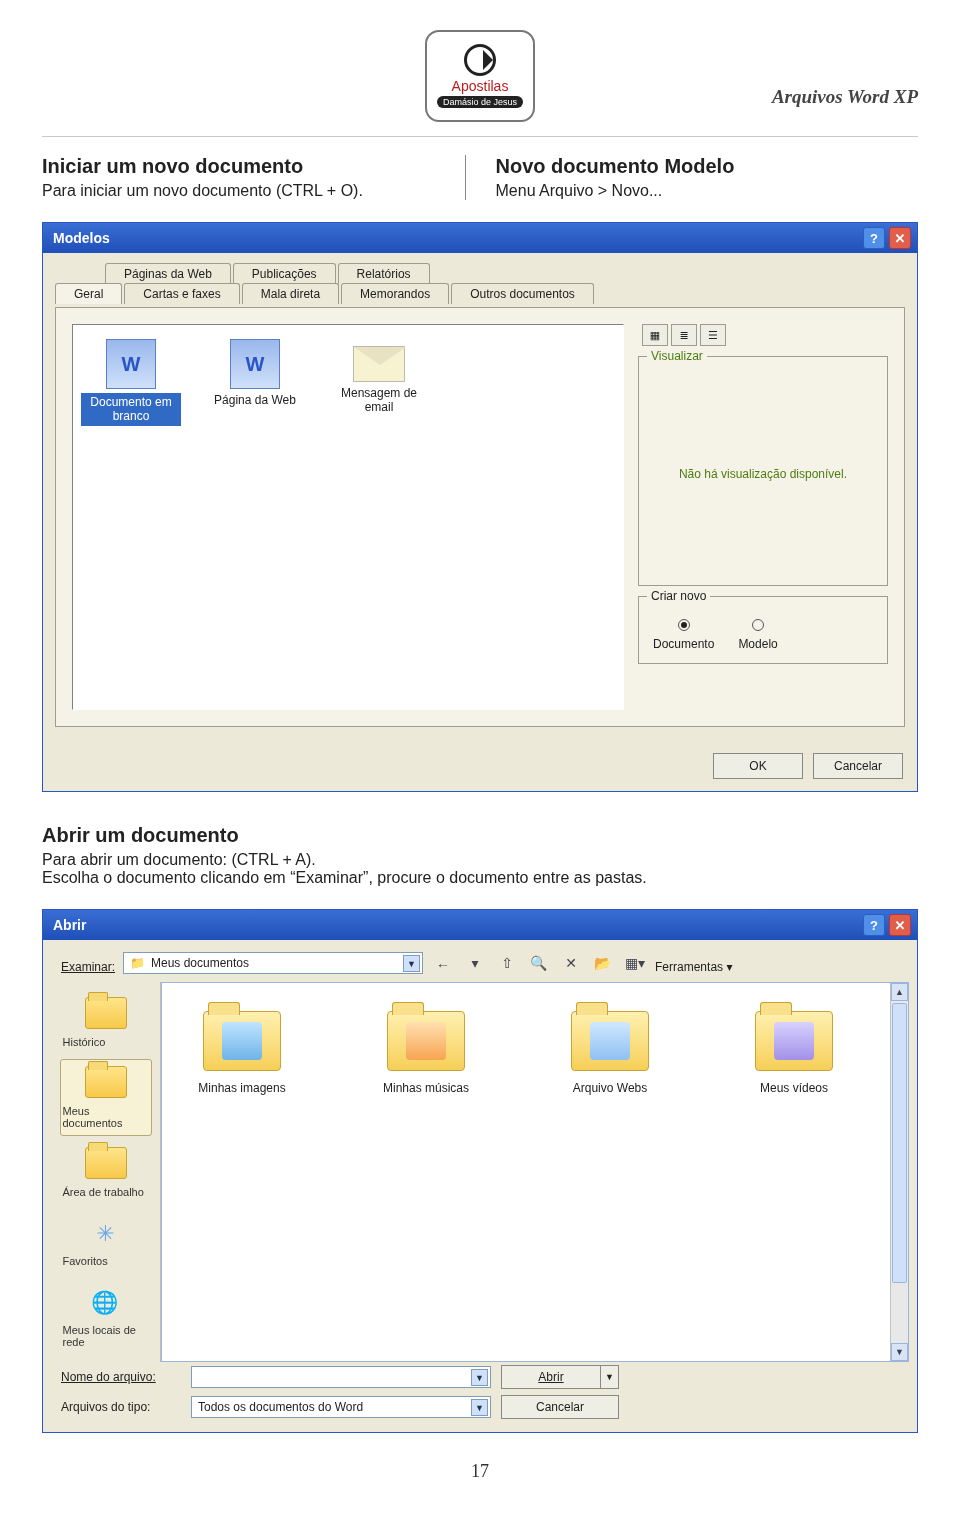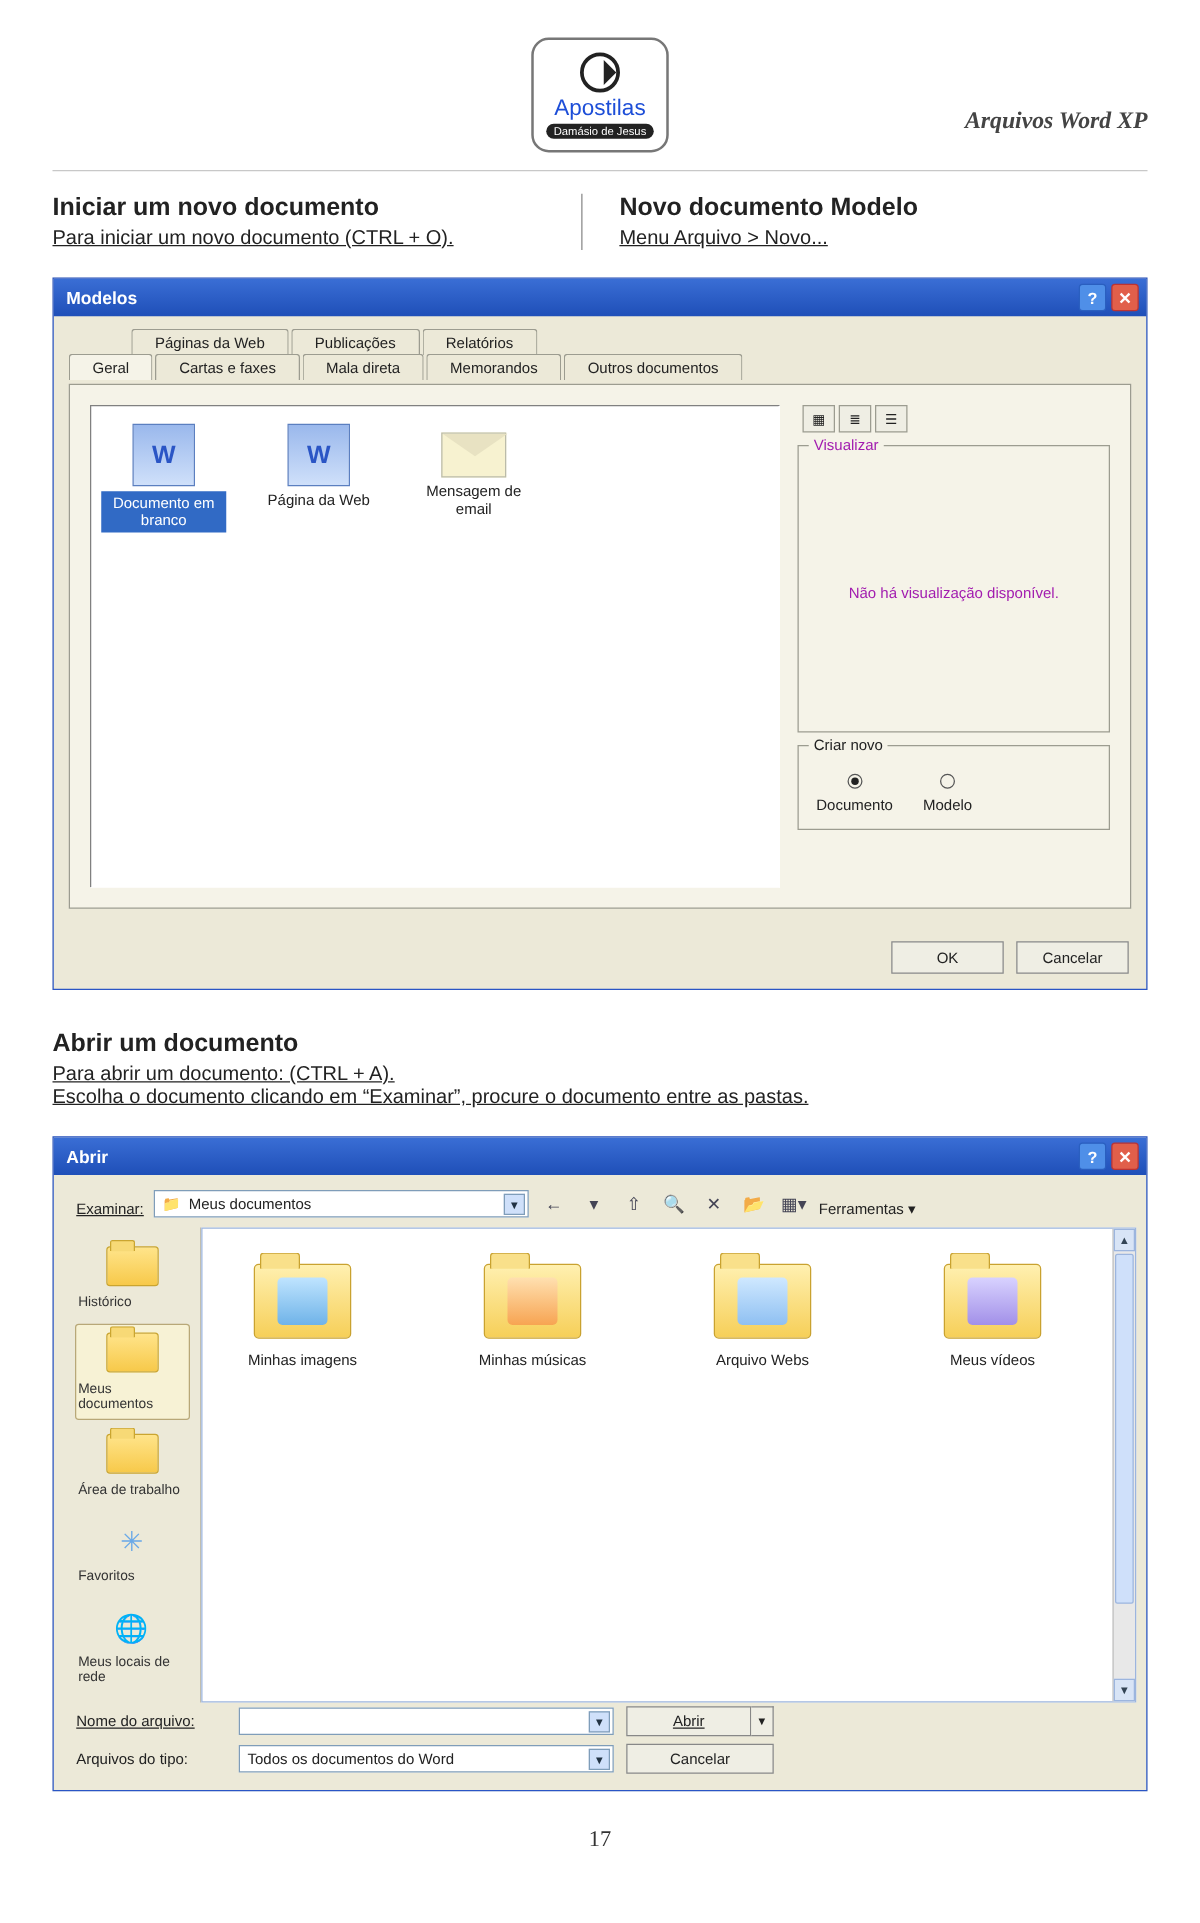--- a/index.html
+++ b/index.html
@@ -38,21 +38,21 @@
     position: relative;
   }
   .logo-circle::after {
     content:"";
     position:absolute; left:16px; top:3px;
     width:0;height:0;
     border-left:10px solid #222;
     border-top:10px solid transparent;
     border-bottom:10px solid transparent;
   }
-  .logo-text1 { font-size: 18px; color:#1d4ed8; }
+  .logo-text1 { font-size: 14px; color:#b91c1c; }
   .logo-text2 {
     font-size: 9px;
     background:#222; color:#fff;
     padding:1px 6px; border-radius:6px;
   }
   .doc-title {
     position: absolute;
     right: 0;
     top: 56px;
     font-style: italic;
@@ -74,21 +74,21 @@
     flex: 1;
     padding-right: 20px;
   }
   .col + .col { border-left: 1px solid #888; padding-left: 30px; }
   .section-h {
     font-weight: bold;
     font-size: 20px;
     font-family: "Segoe UI", Arial, sans-serif;
     margin-bottom: 4px;
   }
-  .body-text { font-size: 16px; color:#222;text-decoration:underline; }
+  .body-text { font-size: 16px; color:#222; }
   .screenshot {
     margin-top: 22px;
     border: 1px solid #2a55c5;
   }
   
   .dlg {
     background: #ece9d8;
     font-family: Tahoma, Arial, sans-serif;
     font-size: 12px;
   }
@@ -195,21 +195,21 @@
   }
   .groupbox {
     border:1px solid #9c9c90;
     padding: 16px 10px 10px 10px;
     position:relative;
   }
   .groupbox .legend{
     position:absolute; top:-8px; left:8px;
     background:#f5f3e8; padding:0 4px; font-size:12px;
   }
-  .vis-box { height: 230px; display:flex; align-items:center; justify-content:center; text-align:center; font-size:12px; color:#a21caf;}
+  .vis-box { height: 230px; display:flex; align-items:center; justify-content:center; text-align:center; font-size:12px; color:#4d7c0f;}
   .radios { display:flex; gap:24px; padding:6px 4px 2px; font-size:12px;}
   .radio {
     display:flex;align-items:center;gap:6px;flex-direction:column;
   }
   .radio .dot{
     width:12px;height:12px;border:1px solid #555;border-radius:50%;
     display:inline-flex;align-items:center;justify-content:center;
   }
   .radio .dot.filled::after{content:"";width:6px;height:6px;background:#222;border-radius:50%;}
   .dlg-buttons {

